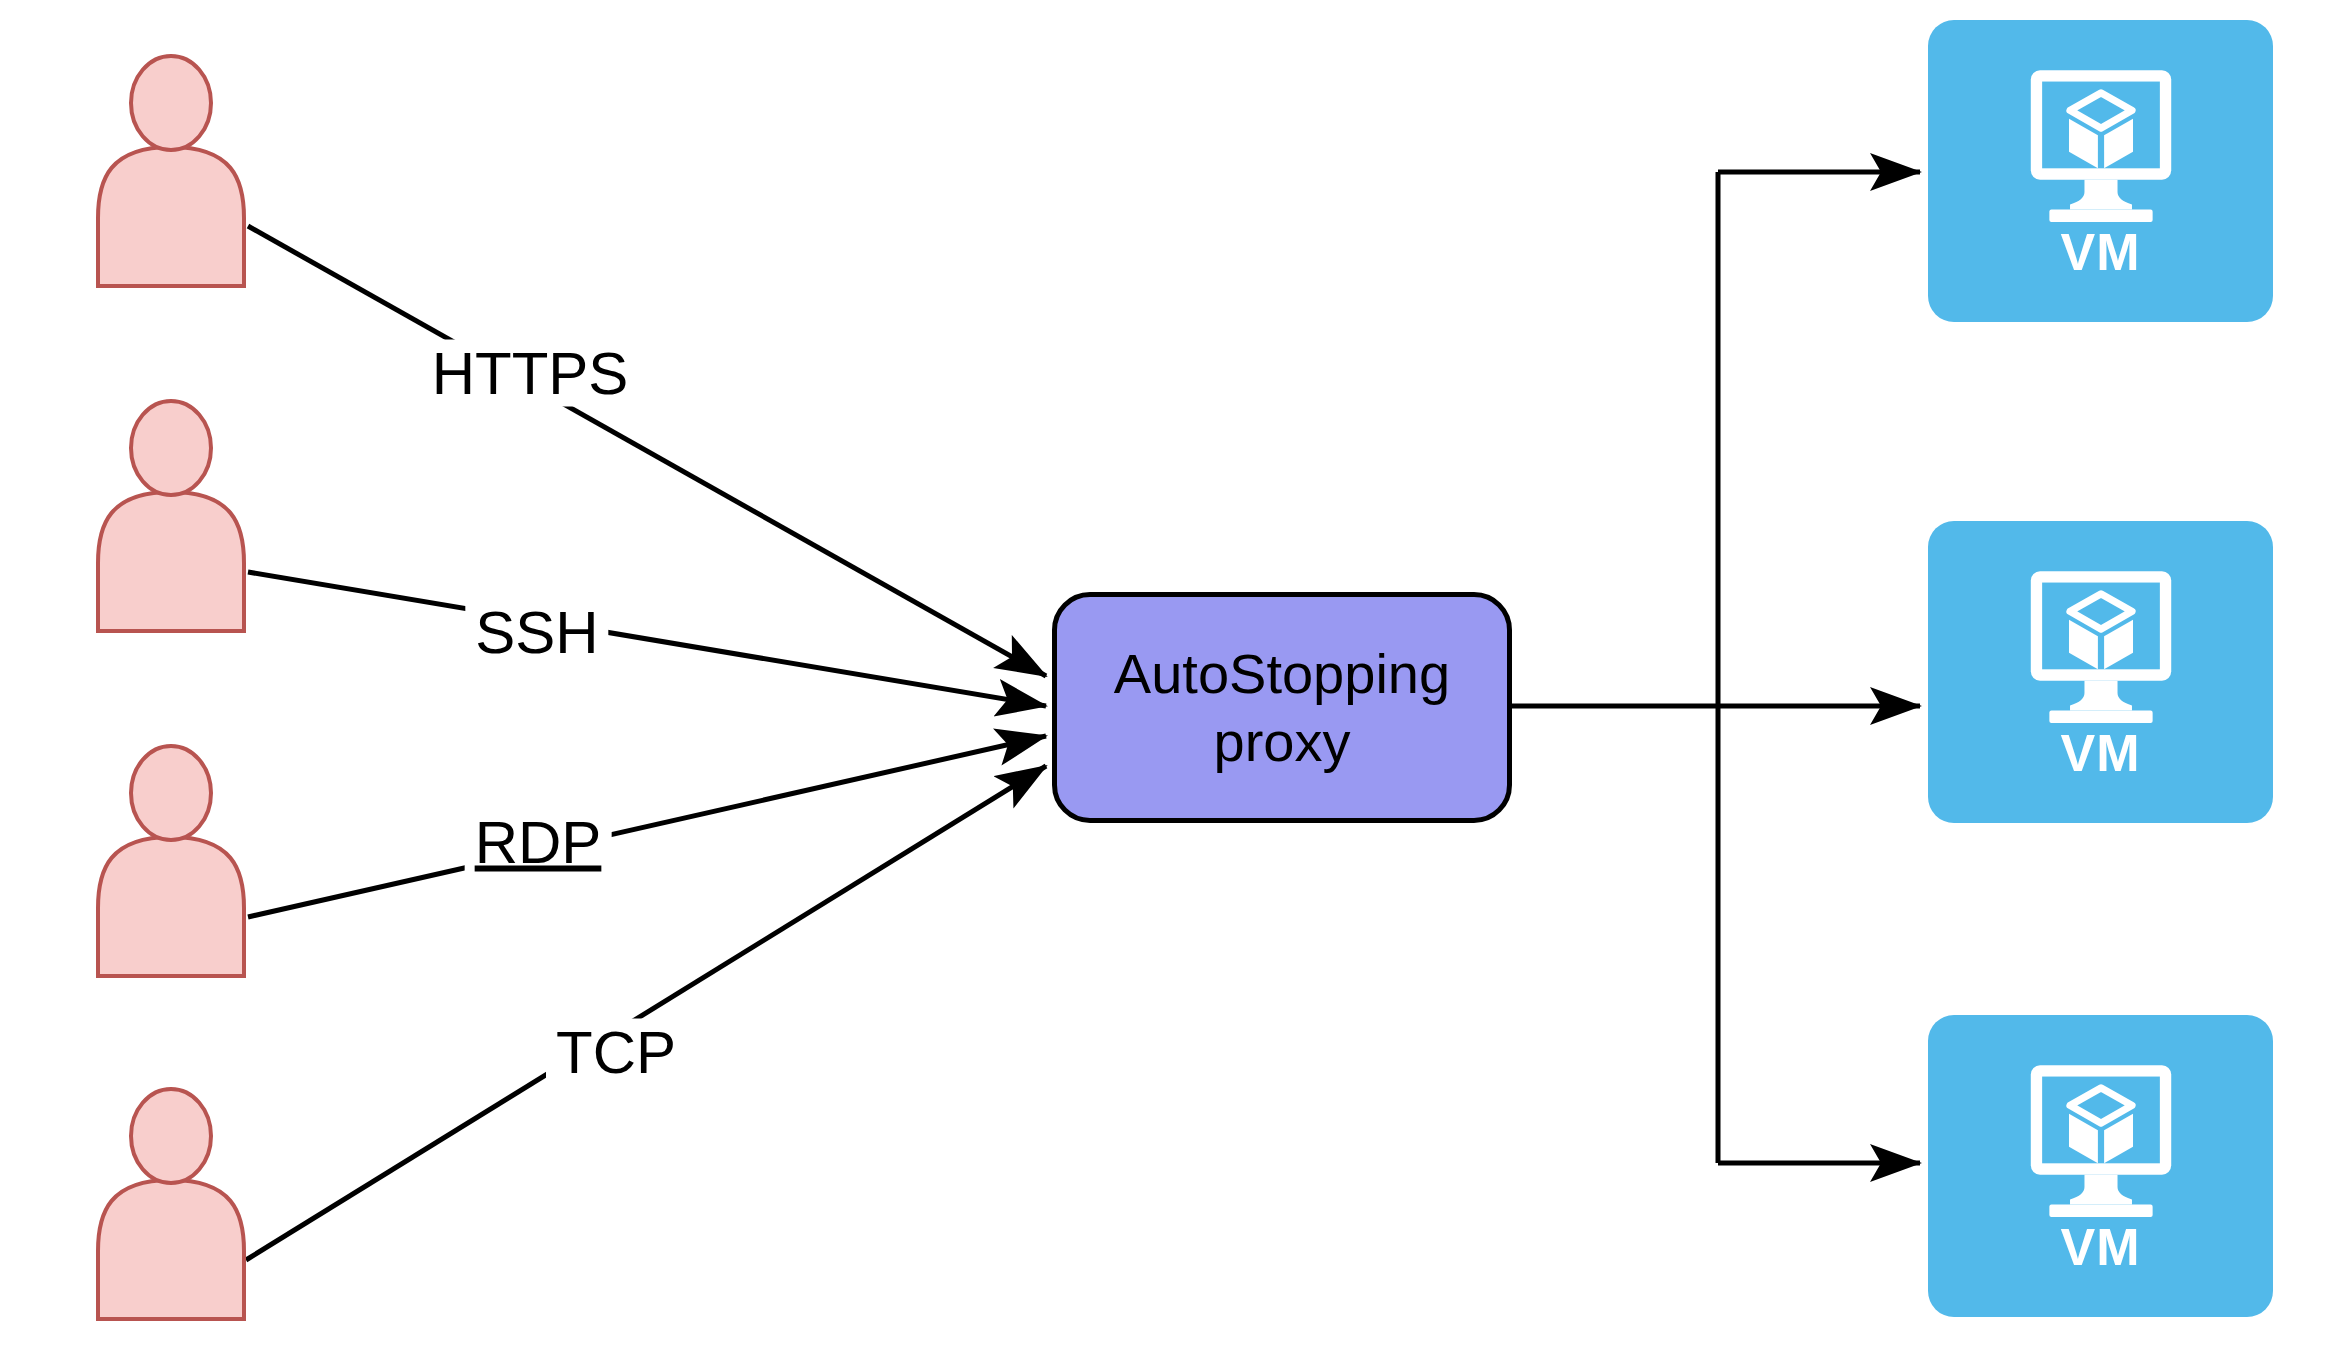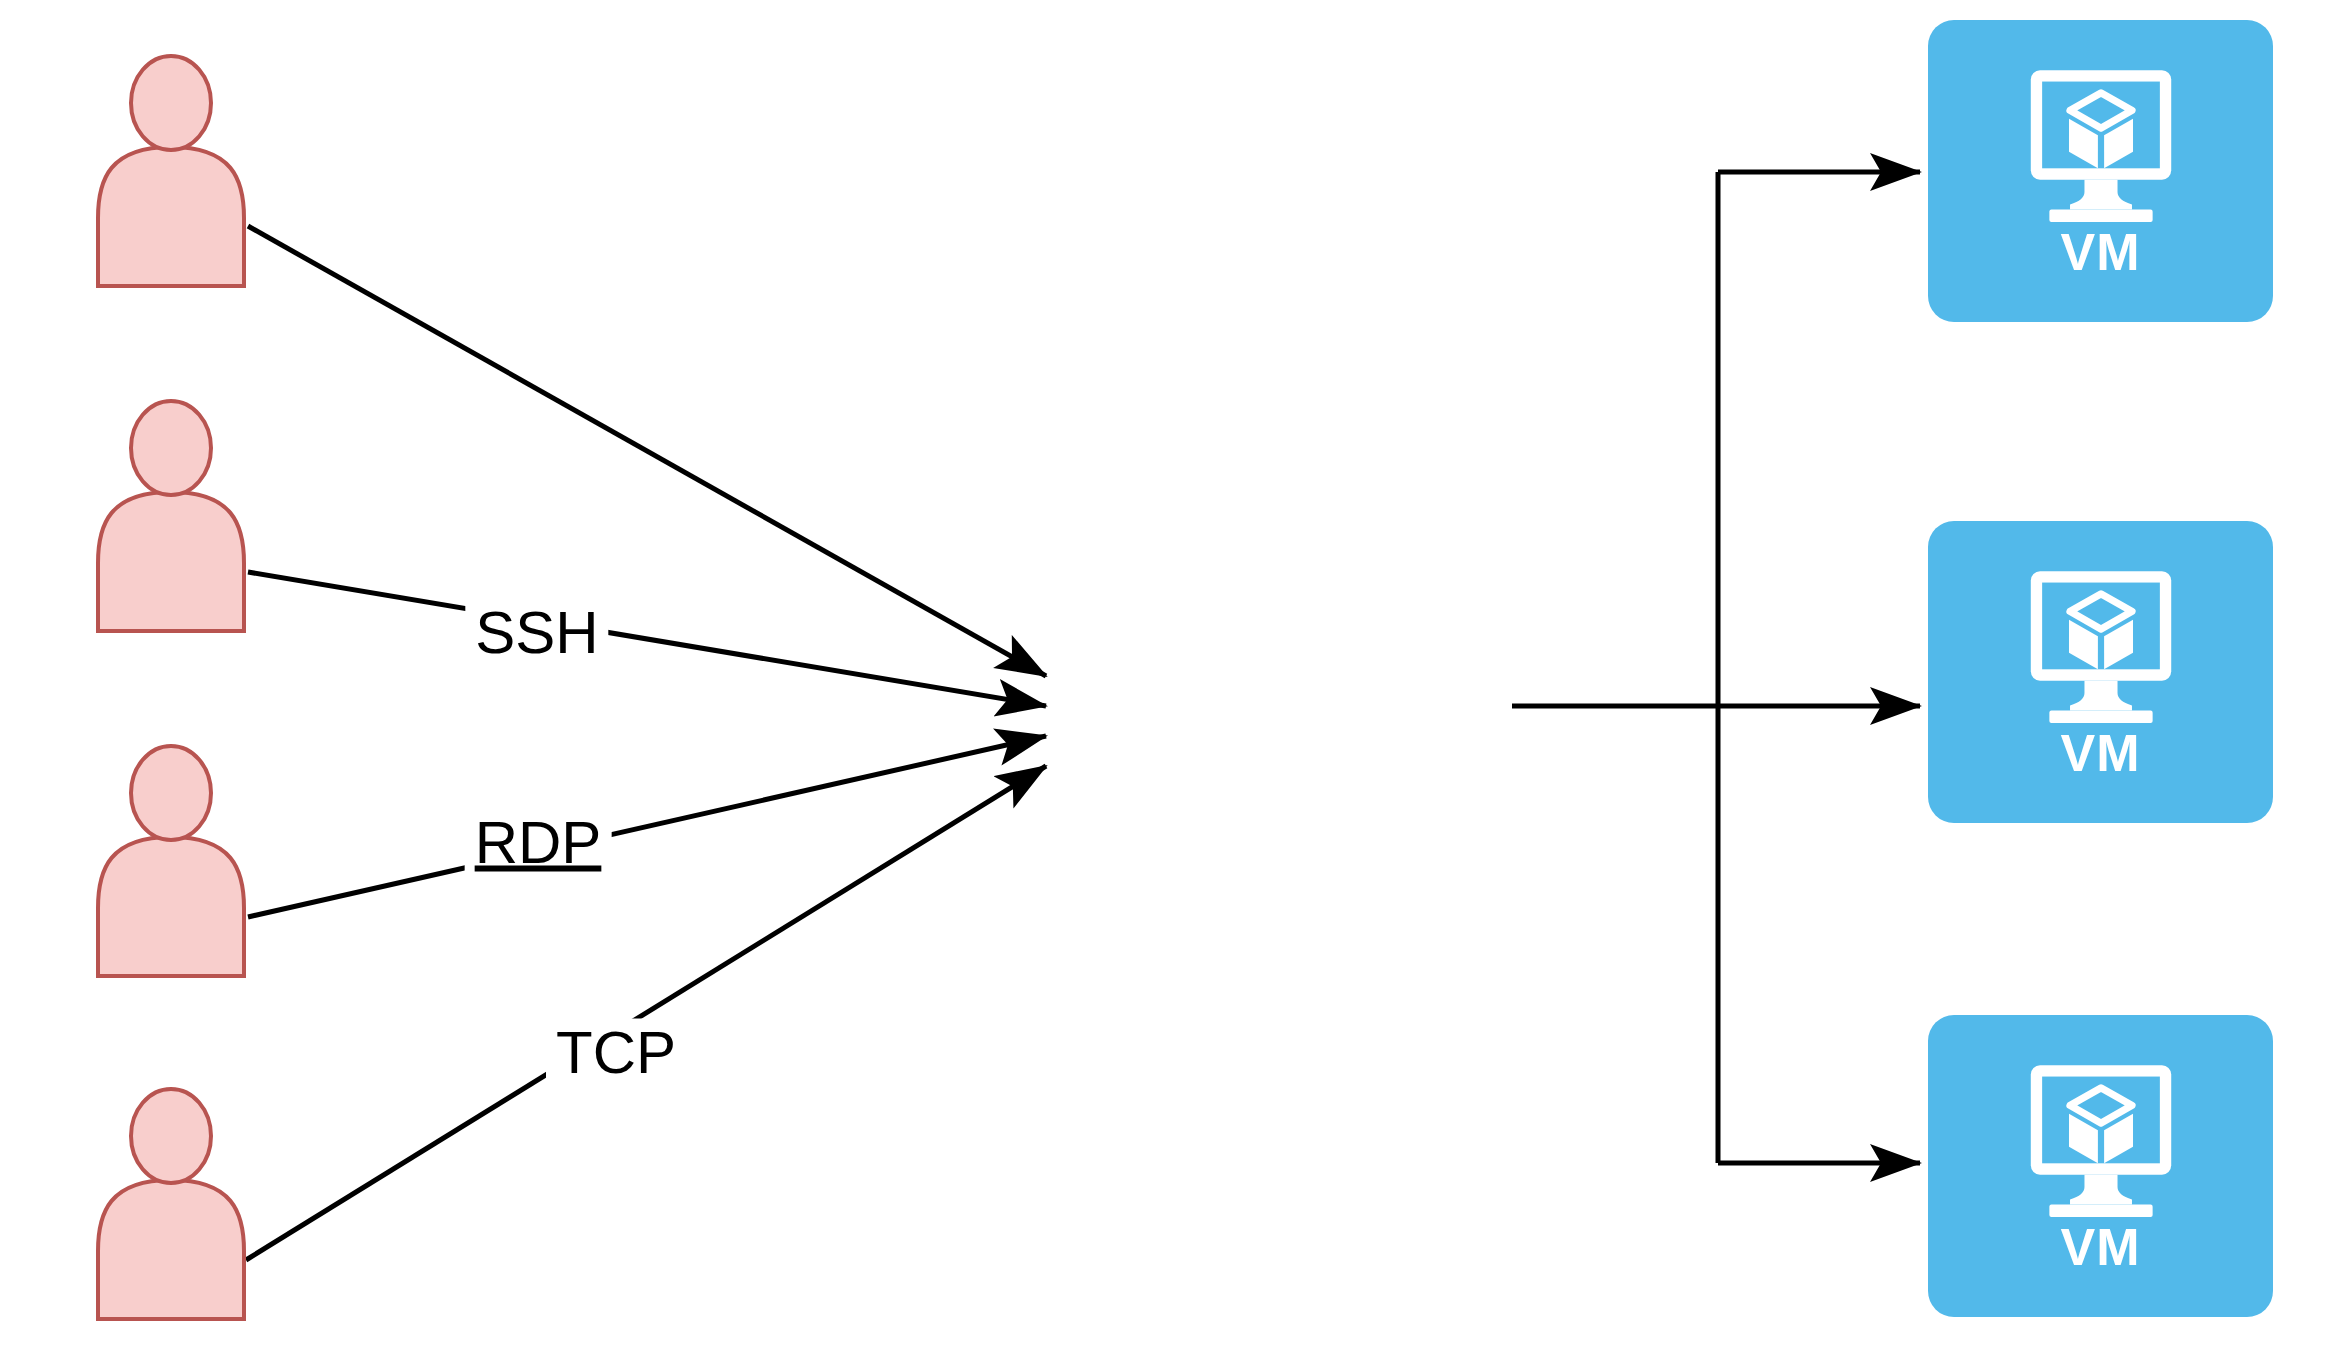--- a/index.html
+++ b/index.html
@@ -75,24 +75,29 @@
     <g transform="translate(92,745)">
       <path class="user-body" d="M6,231 L6,163 C6,124 18,92 79,92 C140,92 152,124 152,163 L152,231 Z"></path>
       <ellipse class="user-head" cx="79" cy="48" rx="40" ry="47"></ellipse>
     </g>
     <g transform="translate(92,1088)">
       <path class="user-body" d="M6,231 L6,163 C6,124 18,92 79,92 C140,92 152,124 152,163 L152,231 Z"></path>
       <ellipse class="user-head" cx="79" cy="48" rx="40" ry="47"></ellipse>
     </g>
   </svg>
 
+  <div class="edge-label" style="left:530px;top:373px;">HTTPS</div>
   <div class="edge-label" style="left:537px;top:632px;">SSH</div>
   <div class="edge-label" style="left:538px;top:842px;text-decoration:underline;">RDP</div>
   <div class="edge-label" style="left:616px;top:1052px;">TCP</div>
 
+  <div class="proxy-node">
+    <span class="proxy-label">AutoStopping
+proxy</span>
+  </div>
 
   <div class="vm-node vm-1">
     <svg class="vm-icon" width="166" height="158" viewBox="0 0 160 153" xmlns="http://www.w3.org/2000/svg">
       <rect x="12" y="6" width="136" height="106" rx="9" fill="#fff"></rect>
       <rect class="screen-fill" x="23" y="17" width="114" height="84"></rect>
       <polygon points="80,28 110,45 80,62 50,45" fill="none" stroke="#fff" stroke-width="7" stroke-linejoin="round"></polygon>
       <polygon points="49,53 77,69 77,101 49,85" fill="#fff"></polygon>
       <polygon points="111,53 83,69 83,101 111,85" fill="#fff"></polygon>
       <path d="M64,112 L96,112 L96,124 Q96,132 110,136 L110,141 L50,141 L50,136 Q64,132 64,124 Z" fill="#fff"></path>
       <rect x="30" y="141" width="100" height="12" rx="2" fill="#fff"></rect>

